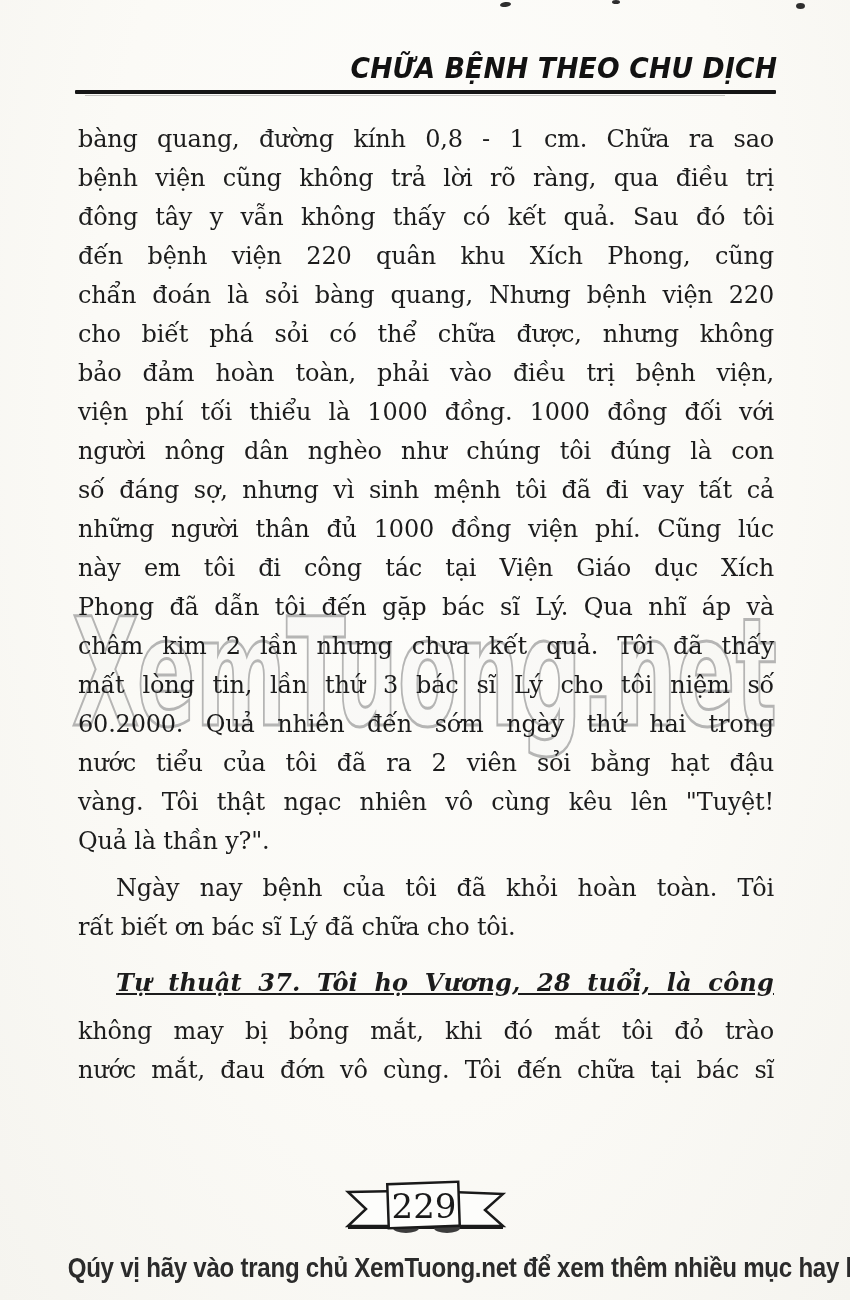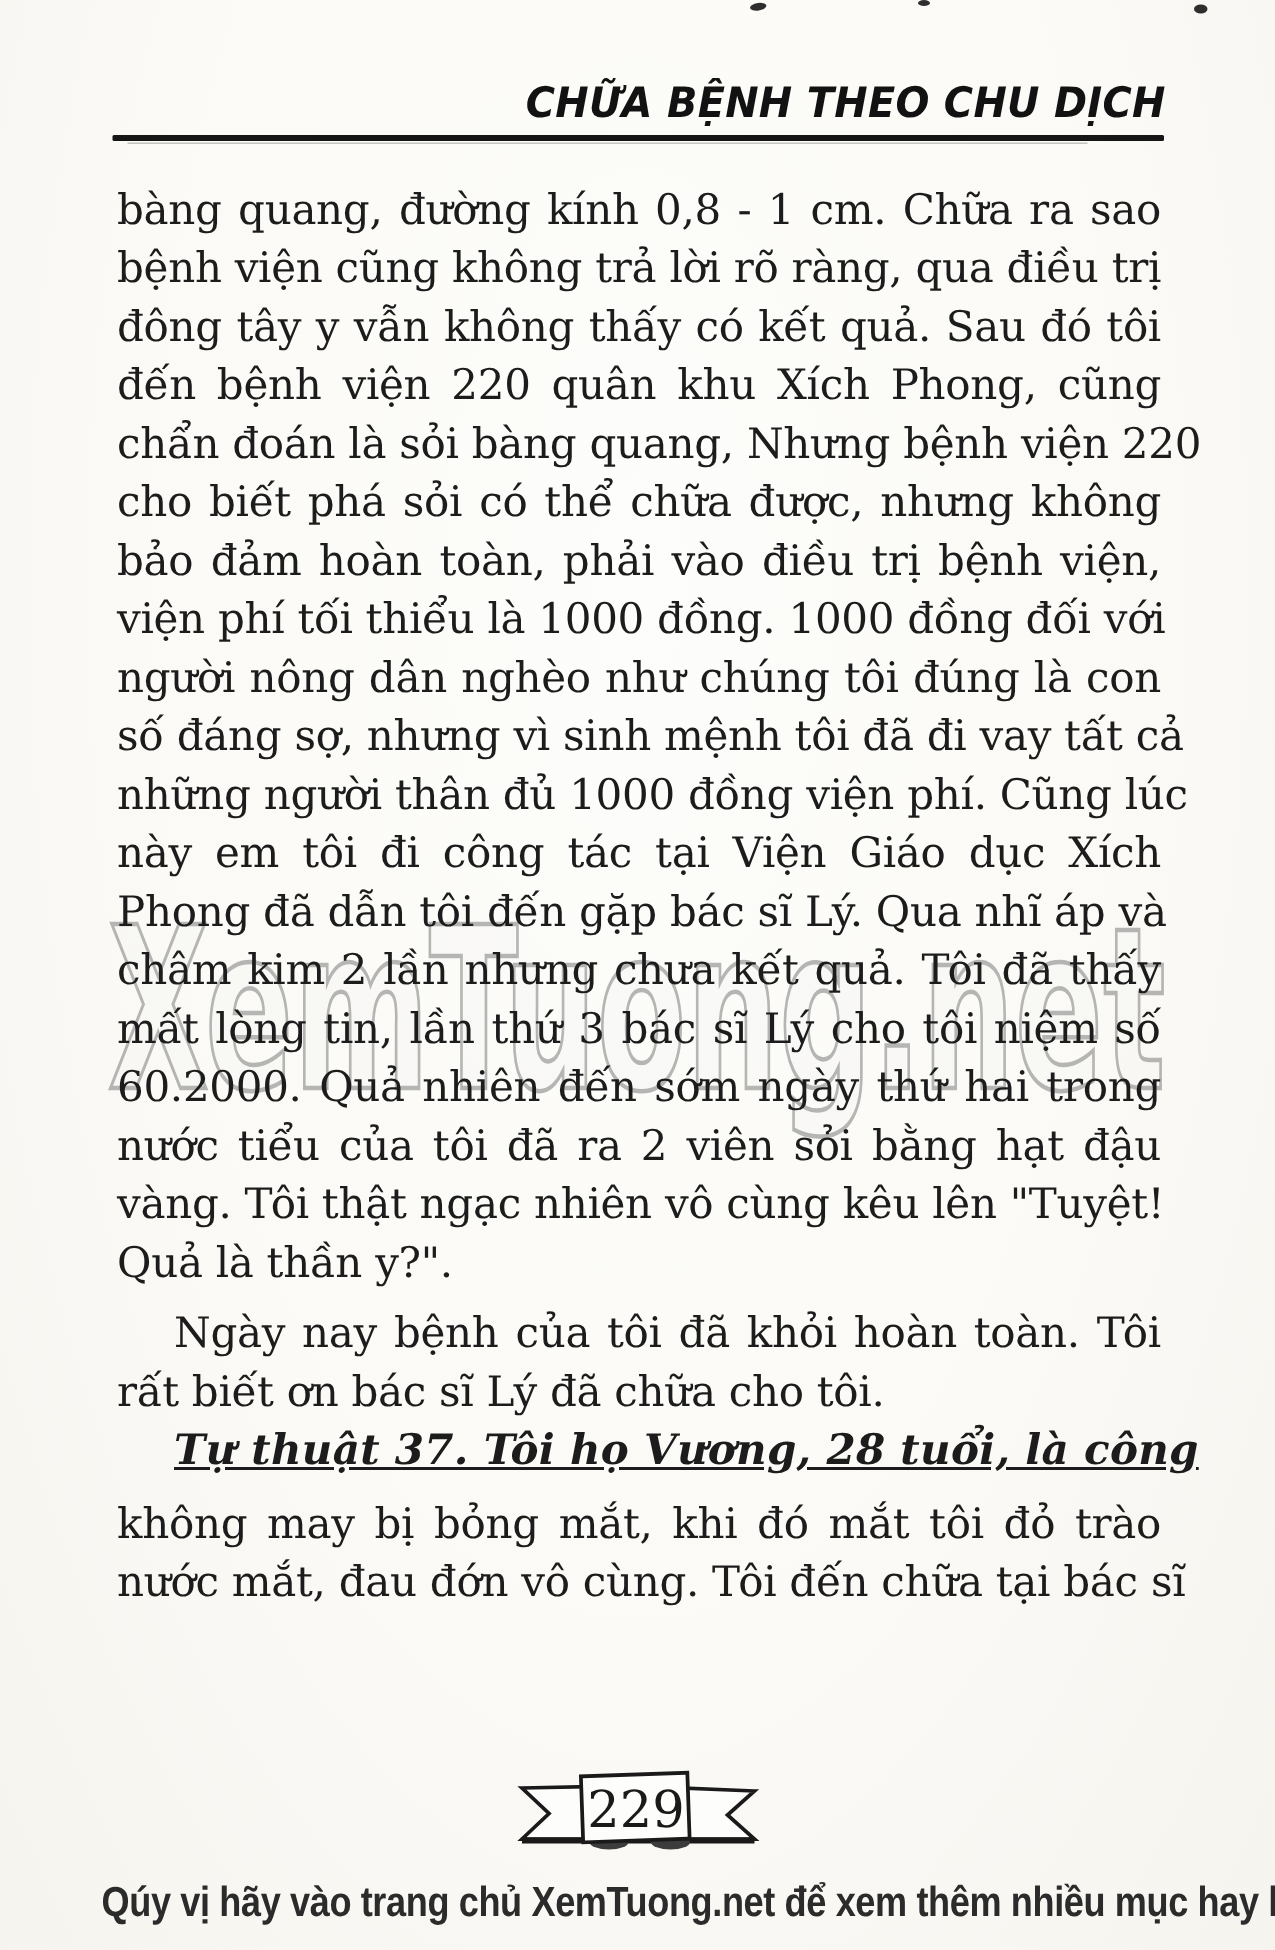--- a/index.html
+++ b/index.html
@@ -24,24 +24,24 @@
   }
   .header-rule::after{
     content:"";position:absolute;left:10px;top:5px;width:640px;height:1px;
     background:rgba(30,30,30,.25);
   }
   .body-text{
     position:absolute;left:78px;top:120px;width:696px;
   }
   .para{margin:0;}
   .para:nth-child(1){margin-bottom:8px;}
-  .para:nth-child(2){}
+  .para:nth-child(2){margin-bottom:16px;}
   .para:nth-child(3){margin-bottom:10px;}
   .line{
-    font-size:28px;line-height:39px;
+    font-size:24px;line-height:39px;
     letter-spacing:-0.2px;
     text-align:justify;text-align-last:justify;
     white-space:nowrap;
   }
   .line.last{text-align-last:left;}
   .line.indent{text-indent:38px;}
   .para.style-bold-italic .line{
     font-weight:bold;font-style:italic;letter-spacing:0.2px;text-decoration:underline;
   }
   .watermark{

